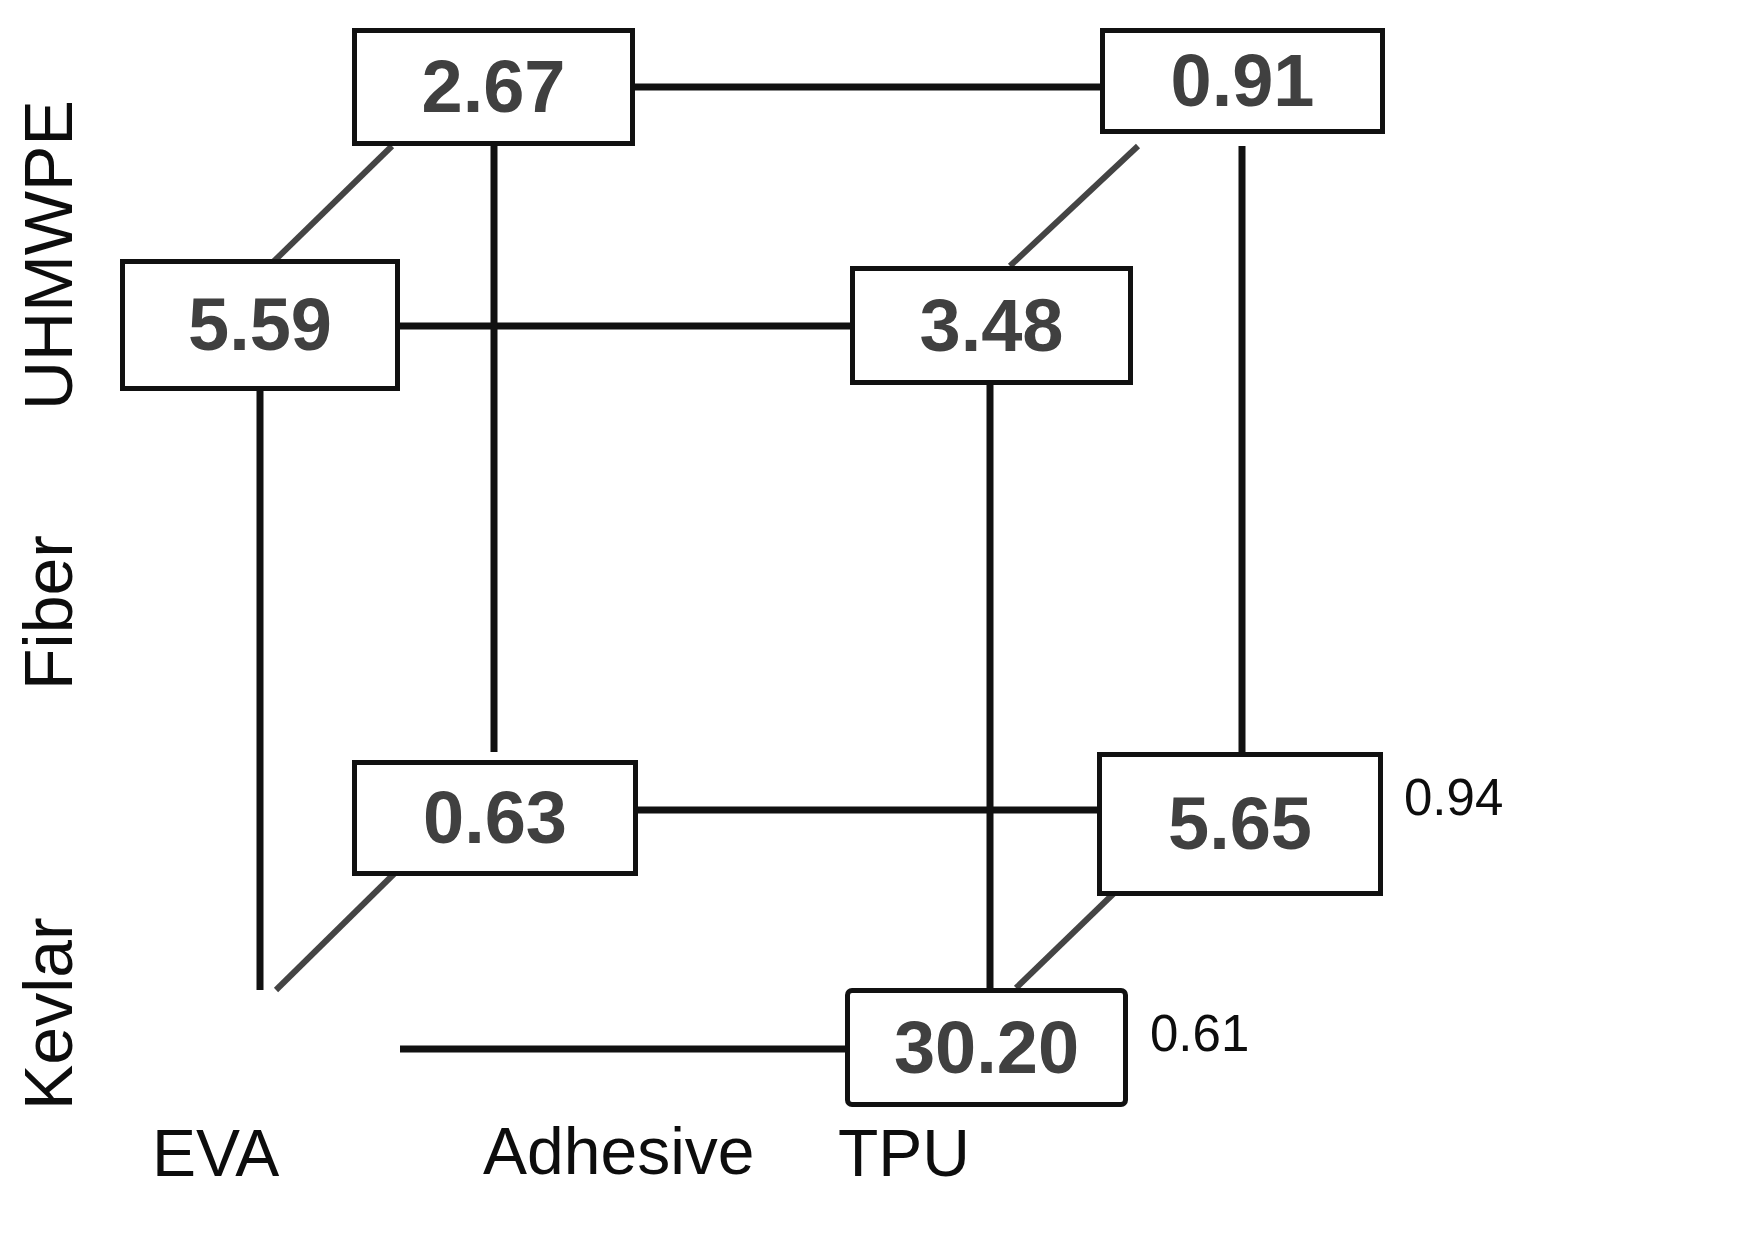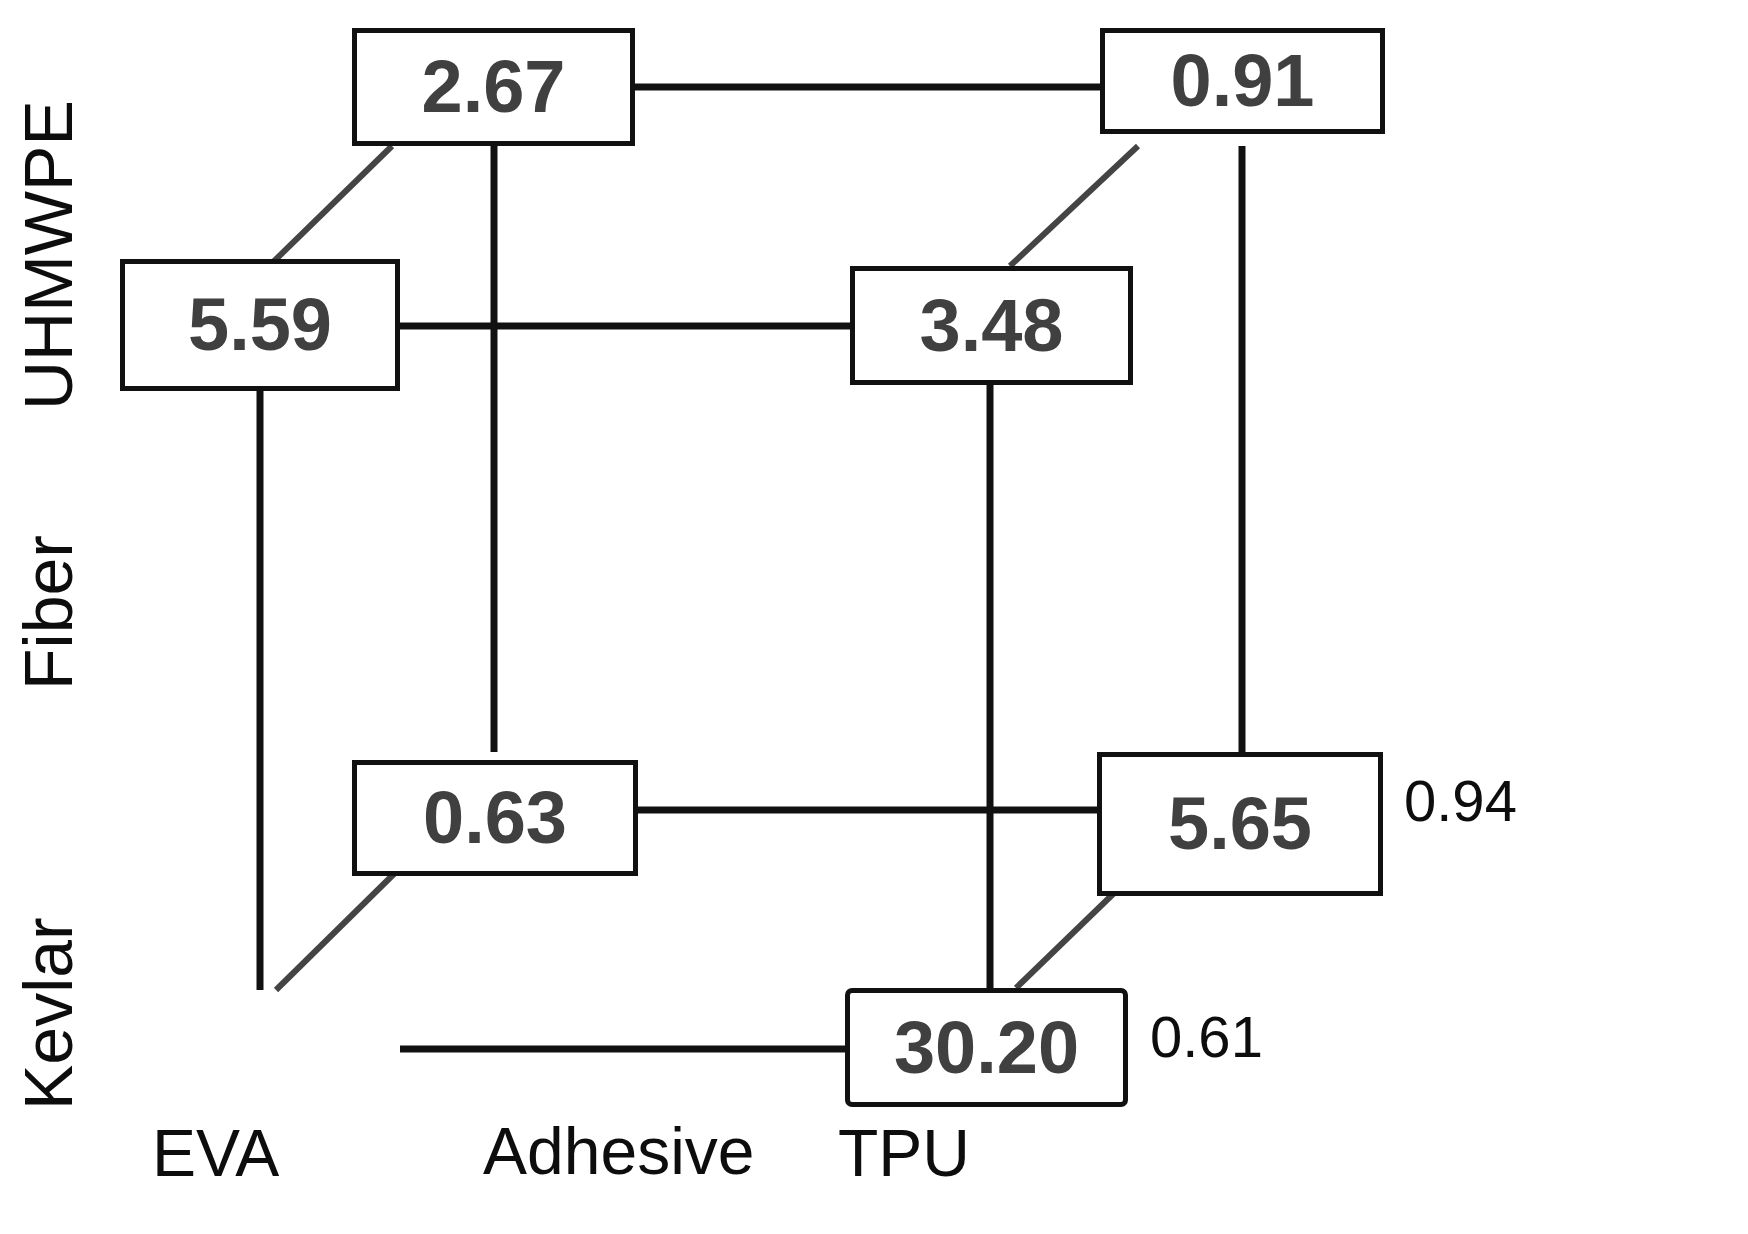--- a/index.html
+++ b/index.html
@@ -56,21 +56,21 @@
   .axis-label-h {
     position: absolute;
     font-size: 66px;
     line-height: 1;
     white-space: nowrap;
     color: #0d0d0d;
     z-index: 4;
   }
   .side-value {
     position: absolute;
-    font-size: 58px;
+    font-size: 51px;
     line-height: 1;
     white-space: nowrap;
     color: #0d0d0d;
     z-index: 6;
   }
   .legend-caption {
     position: absolute;
     font-size: 68px;
     line-height: 1.15;
     text-align: center;

